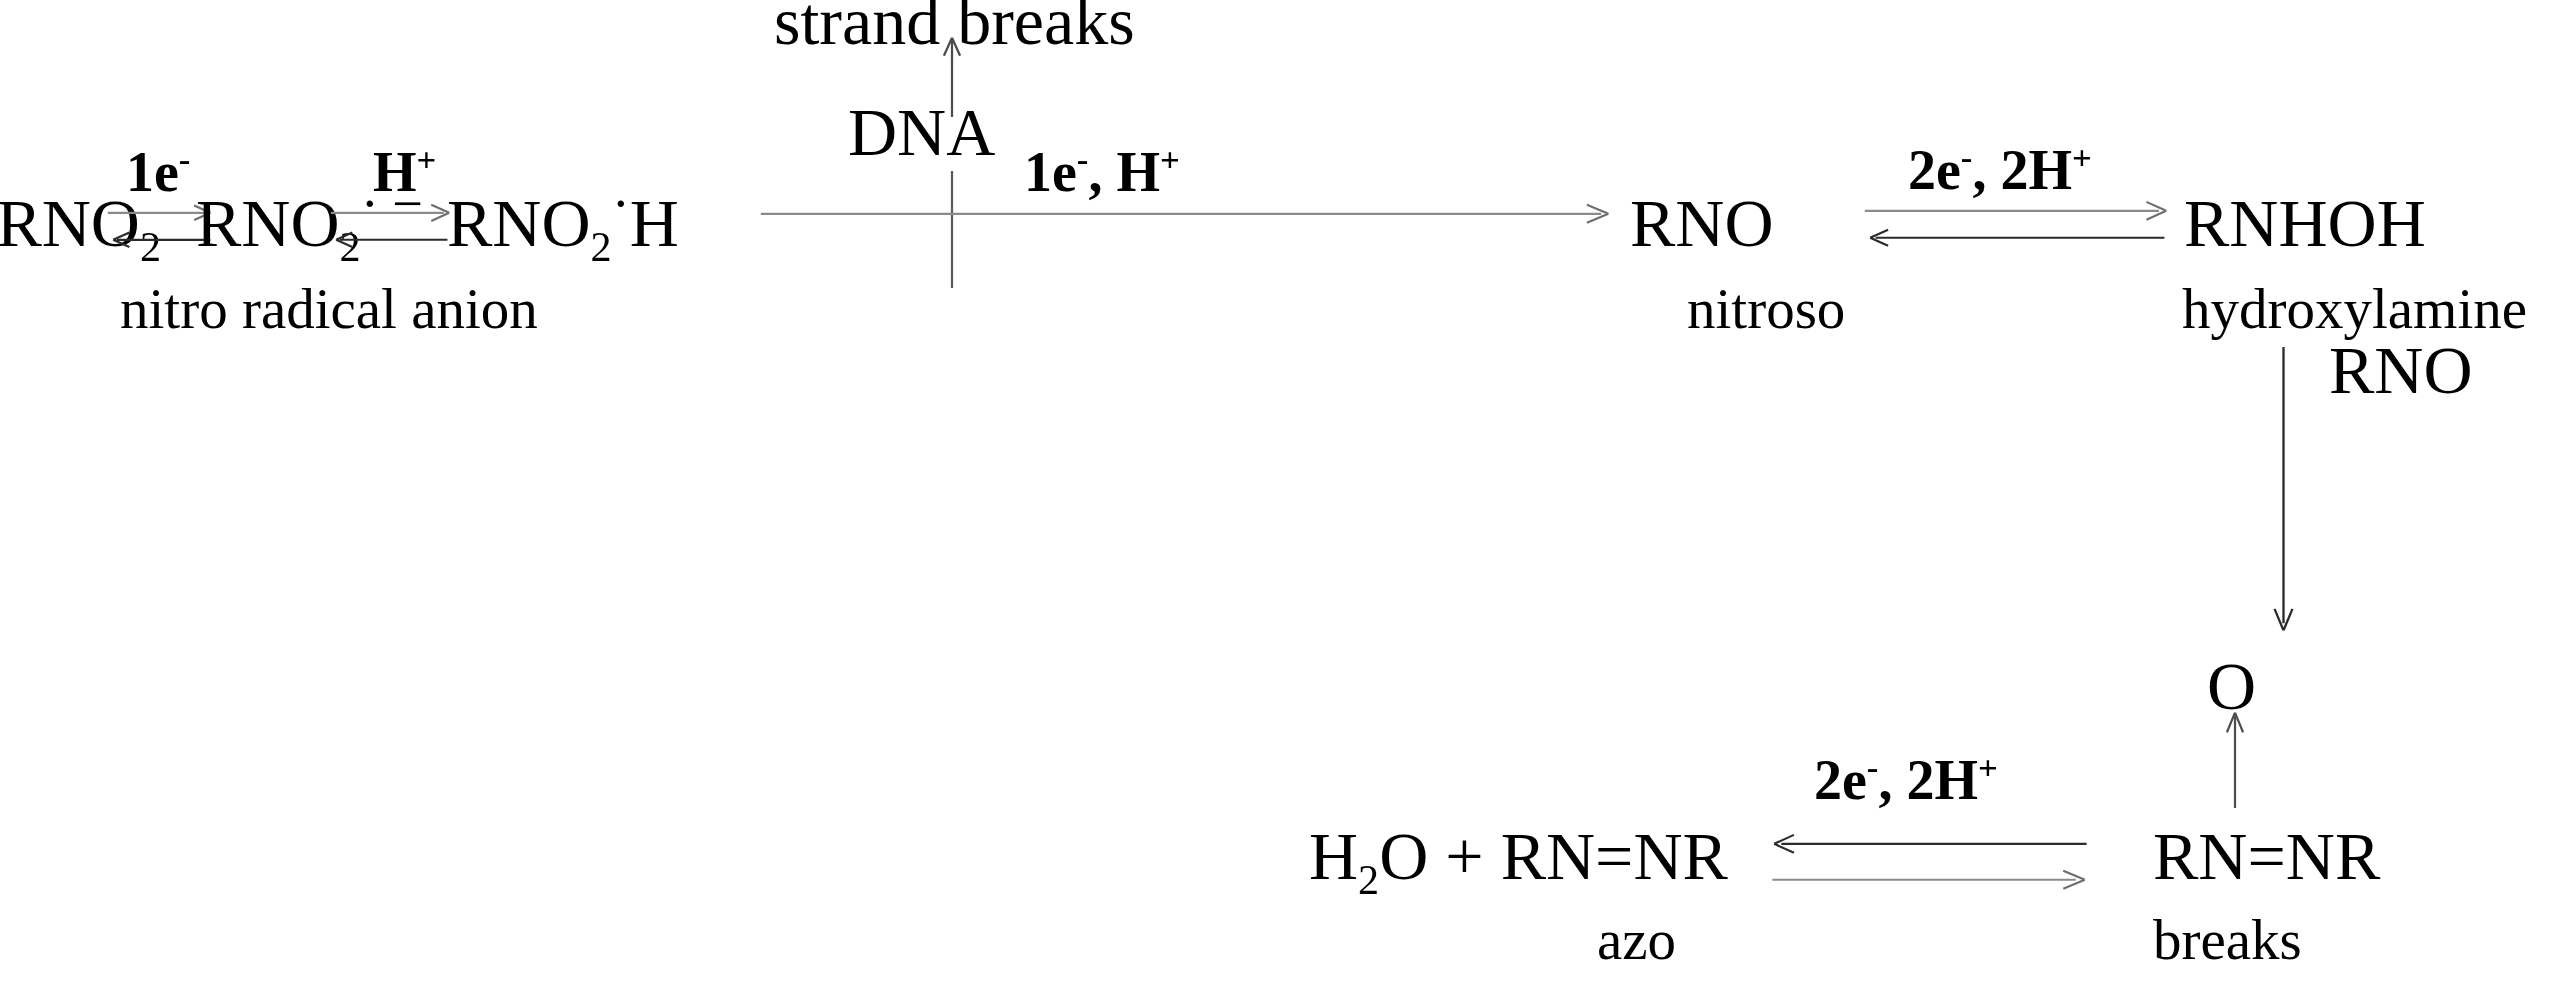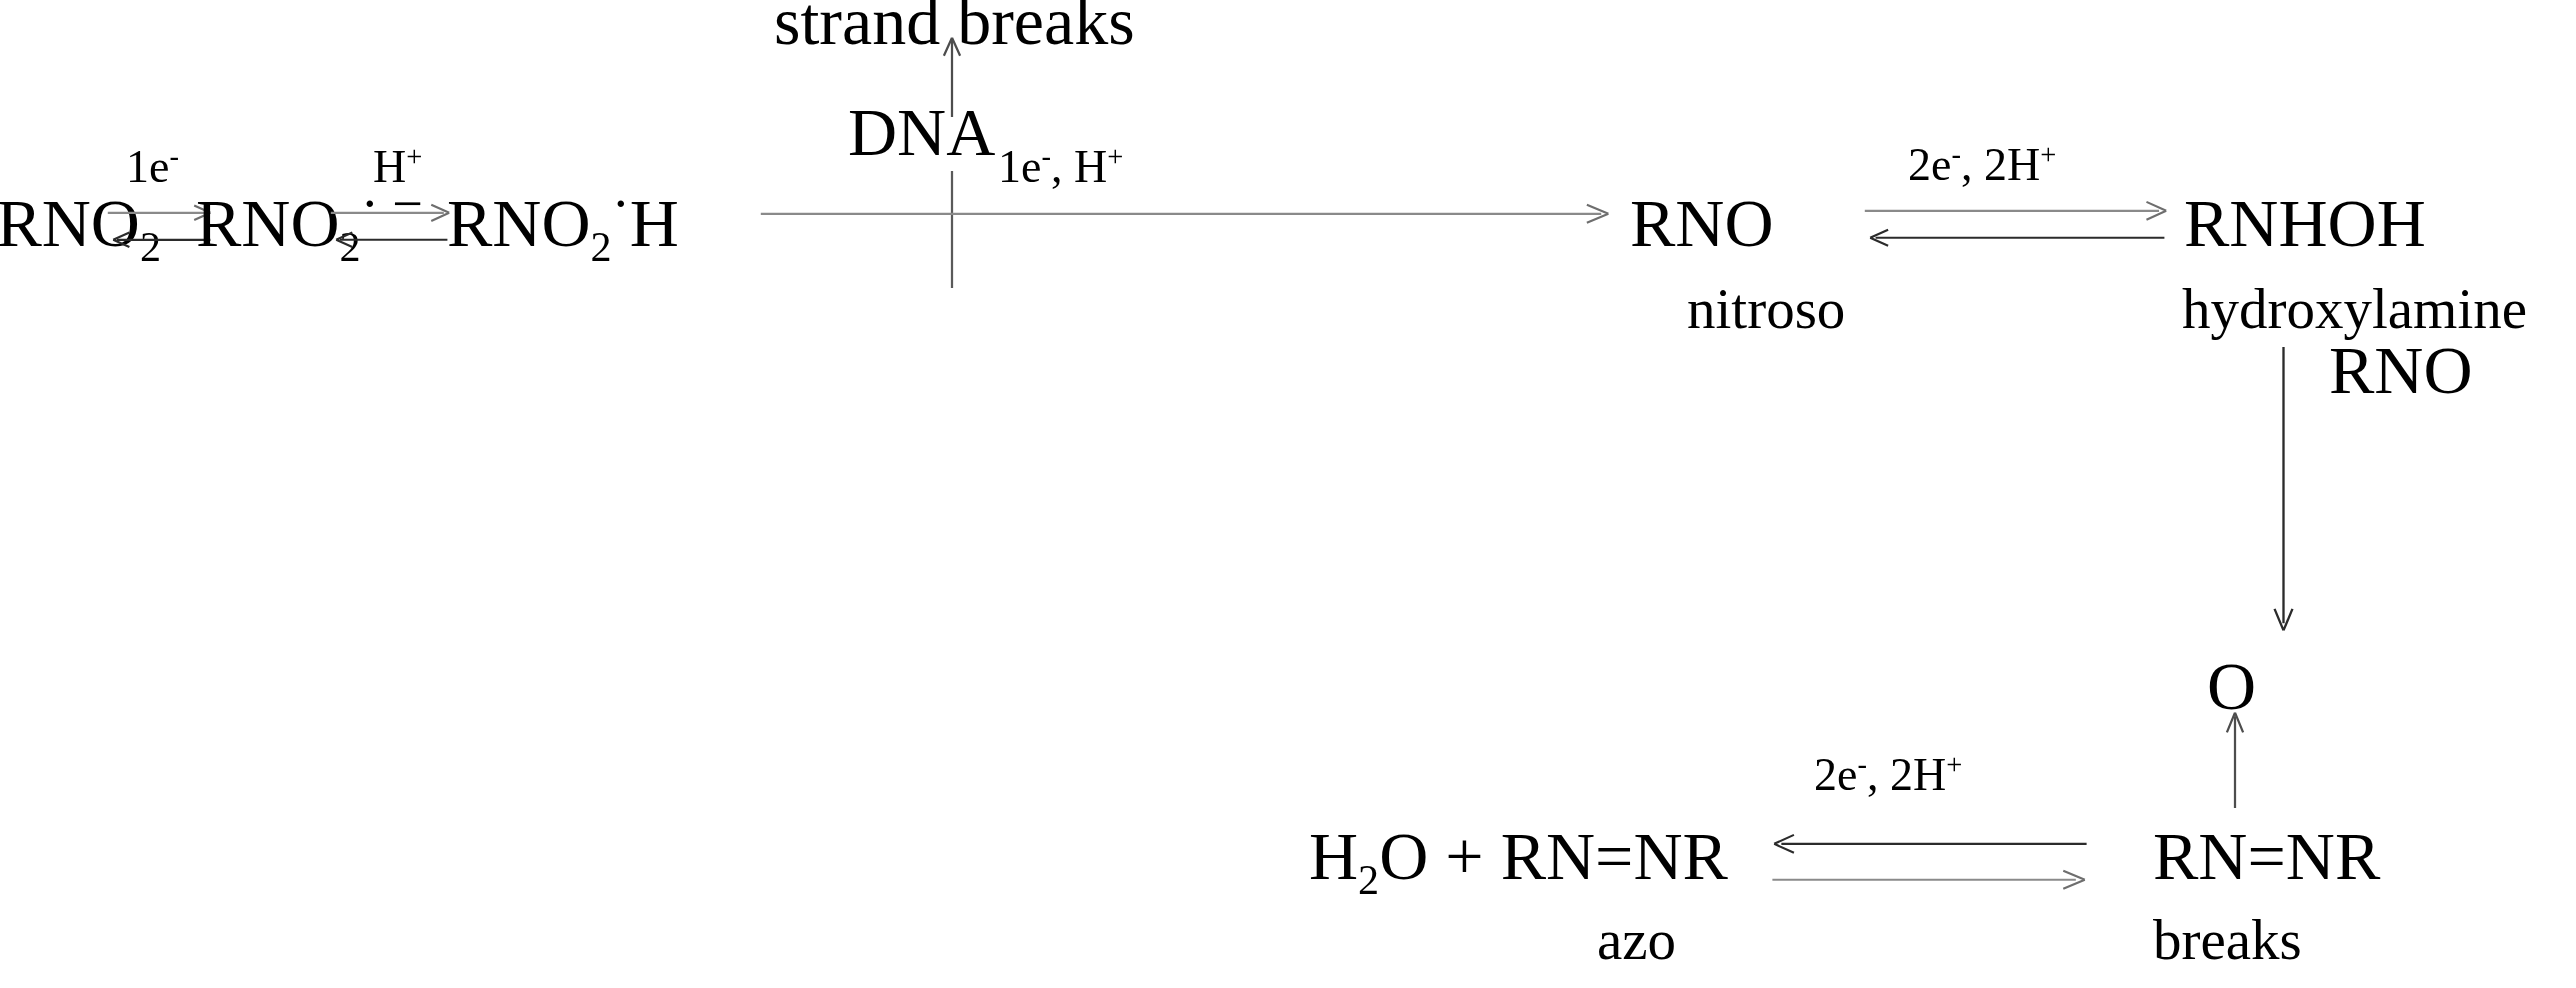--- a/index.html
+++ b/index.html
@@ -25,21 +25,22 @@
   
   .species {
     font-size: 68px;
   }
   
   .name {
     font-size: 57px;
   }
   
   .reagent {
-    font-size: 46px;
+    font-size: 56px;
+    font-weight: bold;
   }
   .sub {
     font-size: 0.62em;
     vertical-align: sub;
     line-height: 0;
   }
   .sup {
     font-size: 0.62em;
     vertical-align: super;
     line-height: 0;
@@ -91,40 +92,41 @@
 
   <svg class="arrowsvg" style="left:329px; top:193px; width:122px; height:72px;" viewBox="0 0 136 80">
     <line x1="2" y1="22" x2="128" y2="22" stroke="#8a8a8a" stroke-width="2.4"></line>
     <path d="M134 22 L114 13 M134 22 L114 31" stroke="#6e6e6e" stroke-width="2.4" fill="none"></path>
     <line x1="132" y1="52" x2="12" y2="52" stroke="#2b2b2b" stroke-width="2.4"></line>
     <path d="M8 52 L26 44 M8 52 L26 60" stroke="#2b2b2b" stroke-width="2.4" fill="none"></path>
   </svg>
 
   <div class="lbl species" style="left:447px; top:189px;"><span>RNO</span><span class="sub">2</span><span class="radical">·</span><span>H</span></div>
 
-  <div class="lbl reagent" style="left:998px; top:144px;"><span>1e</span><span class="sup">-</span><span>, H</span><span class="sup">+</span></div>
+  <div class="lbl reagent" style="left:1024px; top:144px;"><span>1e</span><span class="sup">-</span><span>, H</span><span class="sup">+</span></div>
 
   <svg class="arrowsvg" style="left:759px; top:194px; width:853px; height:54px;" viewBox="0 0 950 60">
     <line x1="2" y1="22" x2="938" y2="22" stroke="#8a8a8a" stroke-width="2.4"></line>
     <path d="M946 22 L922 12 M946 22 L922 32" stroke="#6e6e6e" stroke-width="2.4" fill="none"></path>
   </svg>
 
   <div class="lbl species" style="left:1630px; top:189px;"><span>RNO</span></div>
 
   <div class="lbl reagent" style="left:1908px; top:142px;"><span>2e</span><span class="sup">-</span><span>, 2H</span><span class="sup">+</span></div>
 
   <svg class="arrowsvg" style="left:1863px; top:191px; width:305px; height:72px;" viewBox="0 0 340 80">
     <line x1="2" y1="22" x2="330" y2="22" stroke="#8a8a8a" stroke-width="2.4"></line>
     <path d="M338 22 L316 12 M338 22 L316 32" stroke="#6e6e6e" stroke-width="2.4" fill="none"></path>
     <line x1="336" y1="52" x2="14" y2="52" stroke="#2b2b2b" stroke-width="2.4"></line>
     <path d="M8 52 L28 43 M8 52 L28 61" stroke="#2b2b2b" stroke-width="2.4" fill="none"></path>
   </svg>
 
   <div class="lbl species" style="left:2184px; top:189px;"><span>RNHOH</span></div>
 
+  <div class="lbl name" style="left:120px; top:280px;">nitro radical anion</div>
 
   <div class="lbl name" style="left:1687px; top:280px;">nitroso</div>
 
   <div class="lbl name" style="left:2182px; top:280px;">hydroxylamine</div>
 
   <div class="lbl species" style="left:2329px; top:336px;">RNO</div>
 
   <svg class="arrowsvg" style="left:2261px; top:347px; width:45px; height:287px;" viewBox="0 0 50 320">
     <line x1="25" y1="0" x2="25" y2="308" stroke="#2b2b2b" stroke-width="2.6"></line>
     <path d="M25 316 L15 292 M25 316 L35 292" stroke="#2b2b2b" stroke-width="2.6" fill="none"></path>

